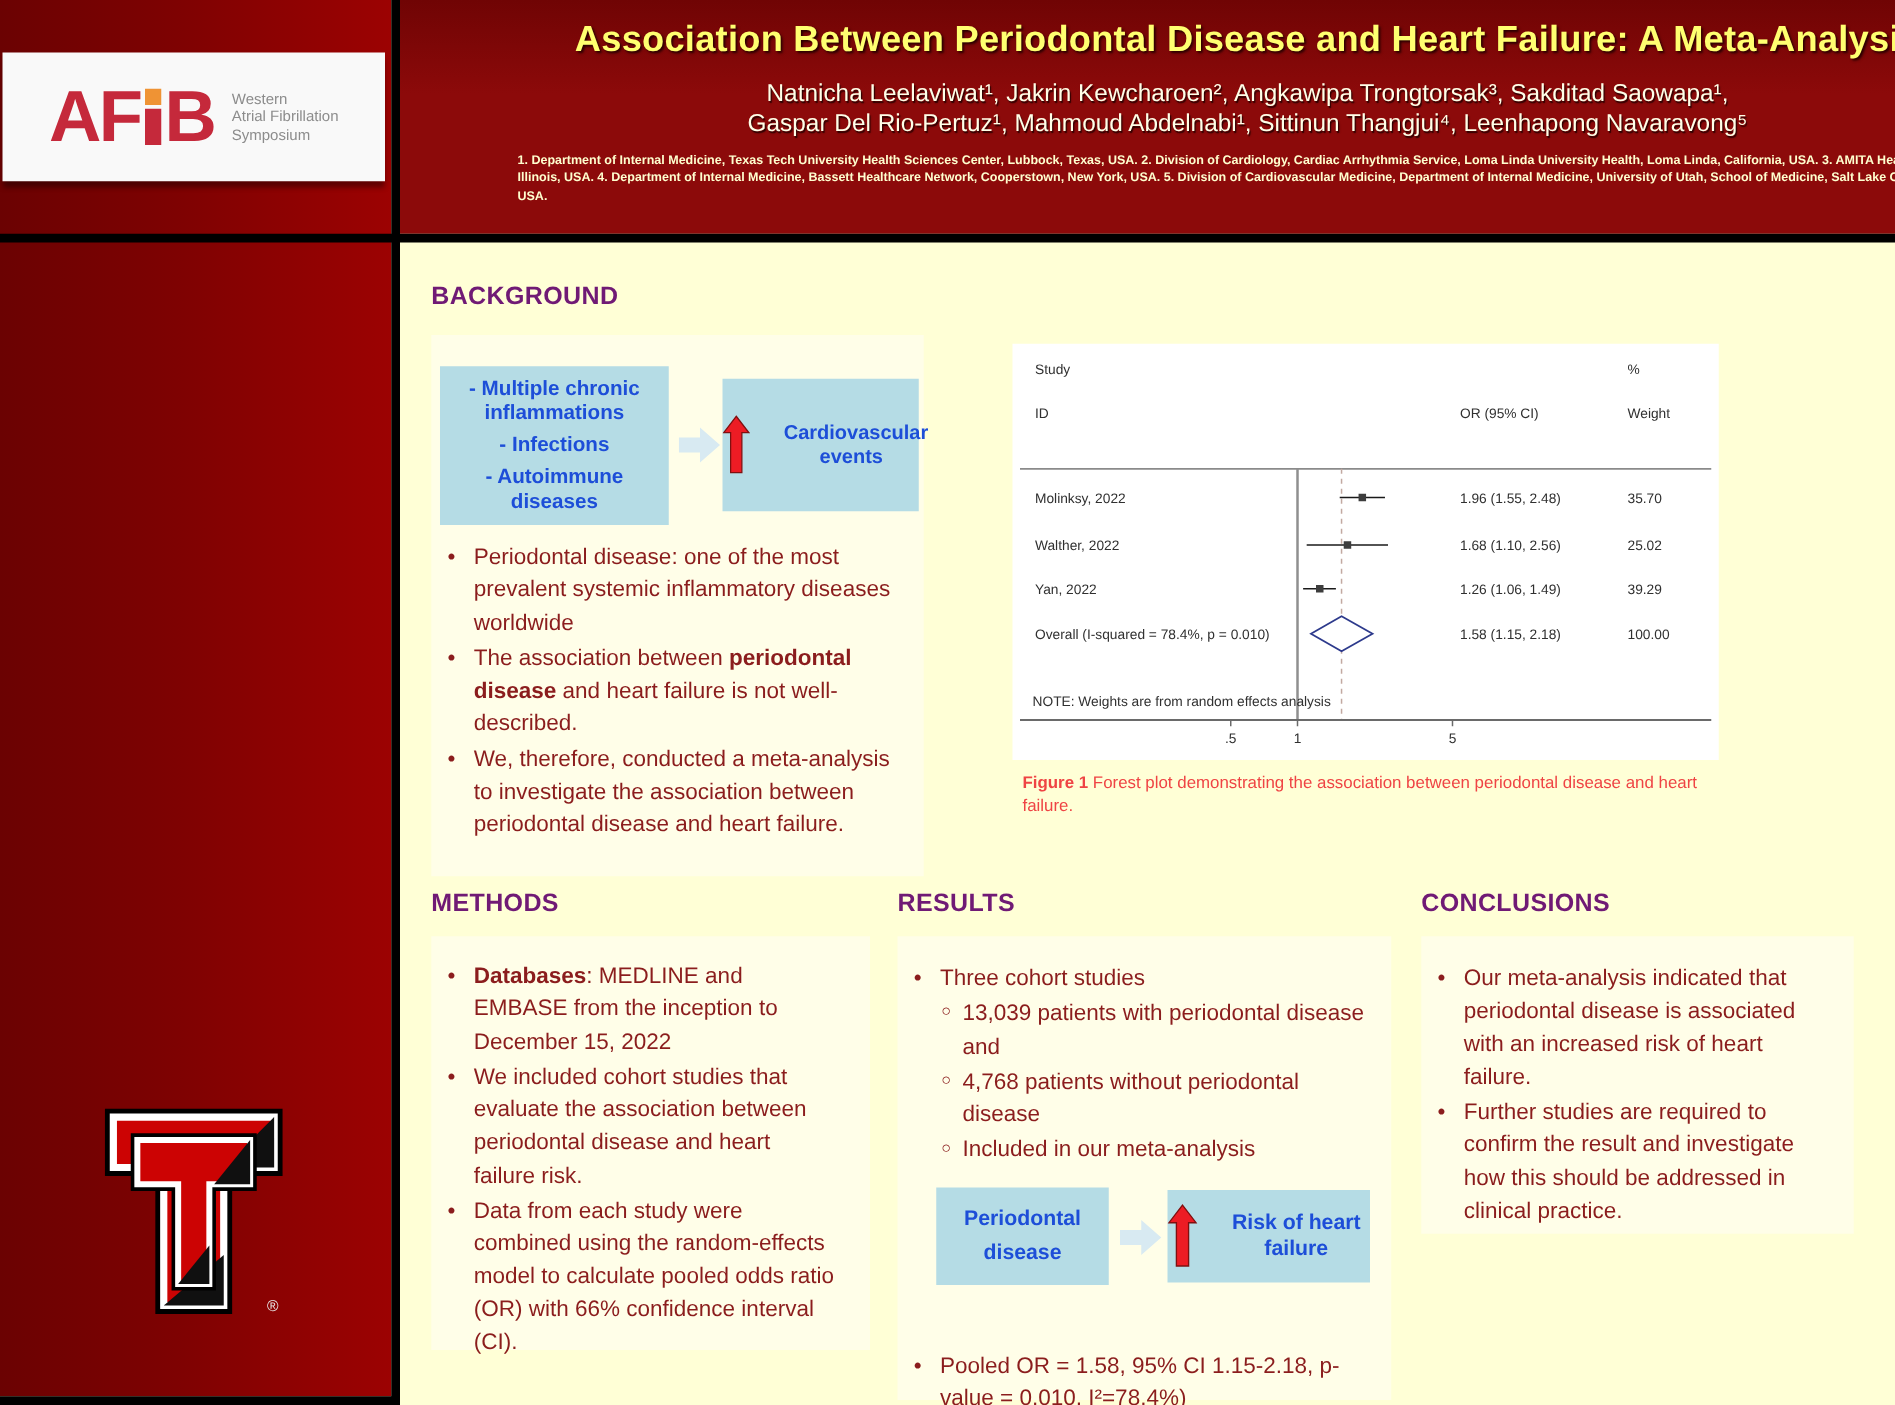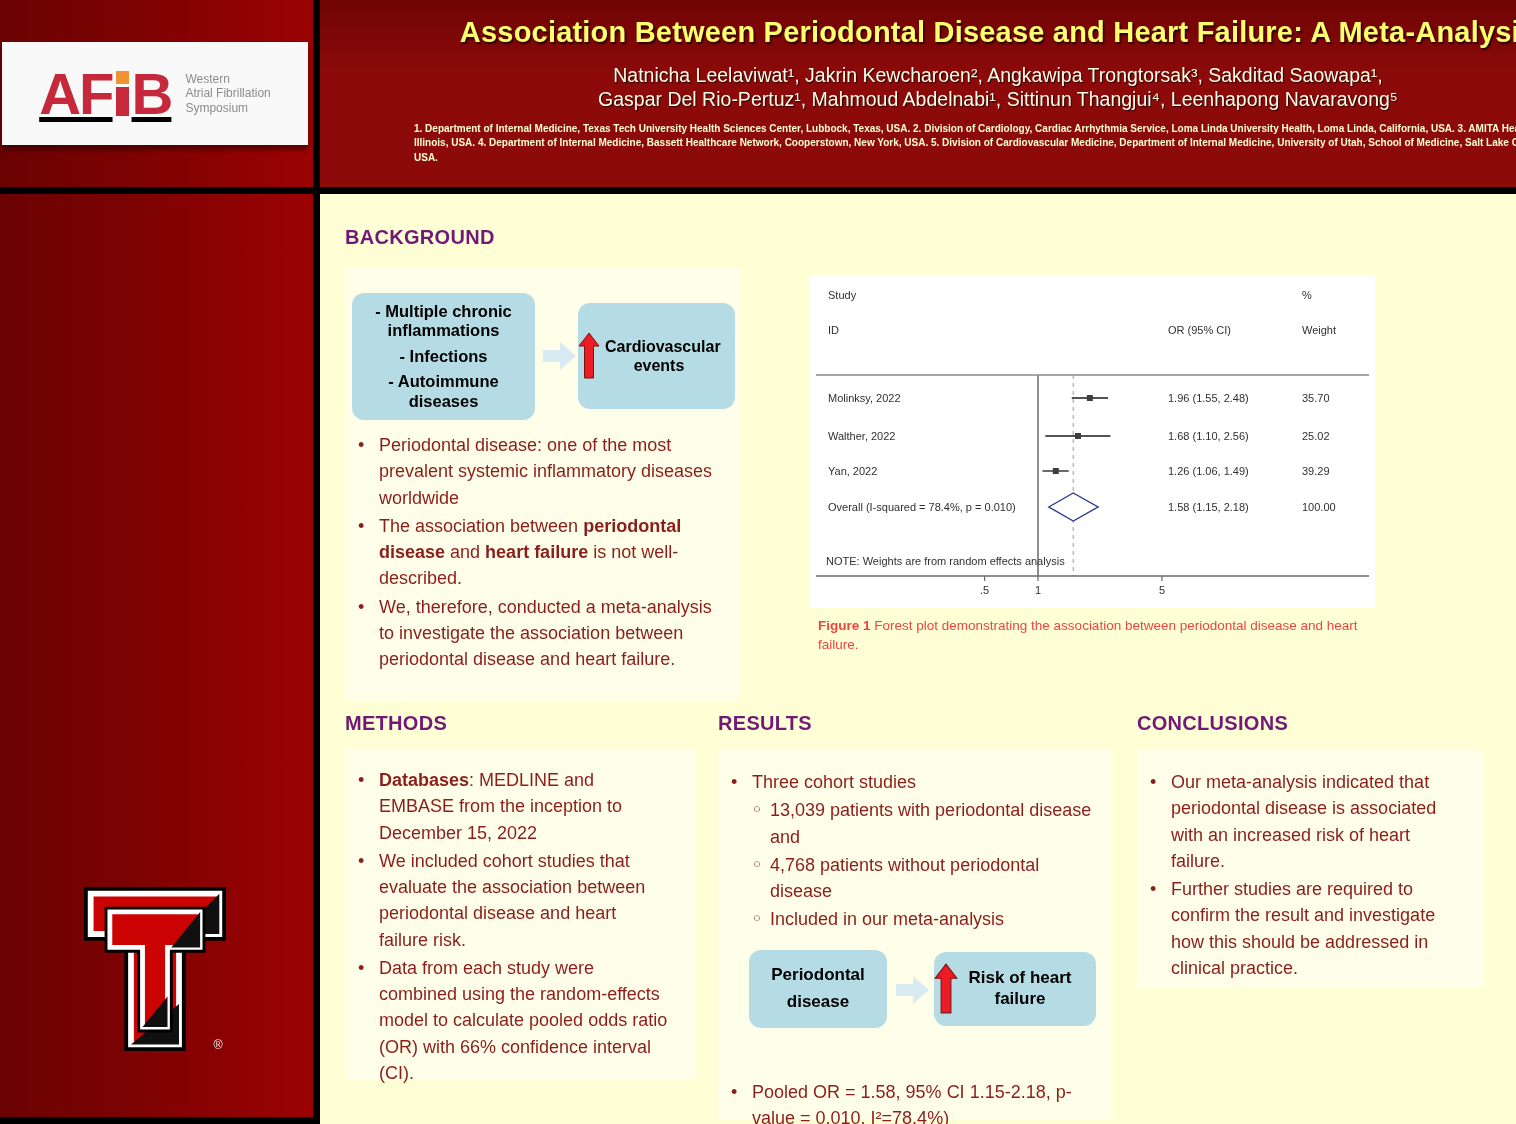--- a/index.html
+++ b/index.html
@@ -20,44 +20,44 @@
   .title { margin-top:16px; font-size:29px; font-weight:bold; color:#FFFF70;
            text-shadow:1.5px 1.5px 2px #2a0000; letter-spacing:.2px; }
   .authors { margin-top:14px; font-size:19.5px; color:#FFFFE8; text-align:center; line-height:1.25;
            text-shadow:1px 1px 1px #2a0000; }
   .affil { margin-top:10px; width:1168px; font-size:10px; color:#FFFFCF; text-align:left; line-height:1.45;font-weight:bold; }
 
   
   .afib-box { position:absolute; left:2px; top:42px; width:306px; height:103px; background:#F9F9F9;
               display:flex; align-items:center; justify-content:center;
               box-shadow:0 5px 4px rgba(0,0,0,.38); }
-  .afib-word { display:flex; align-items:flex-end;text-decoration:underline; }
+  .afib-word { display:flex; align-items:flex-end; }
   .afib-word .ltr { font-size:58px; font-weight:bold; color:#C5293B; line-height:.76; letter-spacing:-2px; }
   .i-col { display:flex; flex-direction:column; align-items:center; margin:0 3px; }
   .i-dot { width:13px; height:13px; background:#EF9334; }
   .i-stem{ width:13px; height:29px; background:#C5293B; margin-top:3px; }
   .afib-tag { margin-left:14px; font-size:12px; color:#8C8C8C; line-height:1.22; }
 
   .tt-logo { position:absolute; left:83px; top:884px; width:144px; height:172px; }
 
   
   .sec-heading { position:absolute; font-size:20px; font-weight:bold; color:#701a75; letter-spacing:.3px; }
   .panel { position:absolute; background:#FFFEE8; }
 
   .red { color:#8B1D1D; font-size:18px; line-height:1.46; }
   .bullet { display:flex; align-items:flex-start; margin-bottom:2px; }
   .bullet .marker { flex:0 0 30px; padding-left:9px; }
   .bullet .btext { flex:1; padding-right:4px; }
   .sub .marker { flex:0 0 26px; padding-left:9px; font-size:13px; padding-top:3px; }
   .subwrap { margin-left:22px; }
 
   
-  .bluebox { position:absolute; background:#B5DCE5; border-radius:12px; color:#000000; font-weight:bold; }
+  .bluebox { position:absolute; background:#B5DCE5; border-radius:0; color:#1d4ed8; font-weight:bold; }
   .bb-center { display:flex; flex-direction:column; align-items:center; justify-content:center; text-align:center; }
-  .bb-row { display:flex; align-items:center; justify-content:flex-start; text-align:center; }
+  .bb-row { display:flex; align-items:center; justify-content:space-between; text-align:center; }
 
   .fig-box { position:absolute; left:810px; top:275px; width:565px; height:333px; background:#fff; }
   .fig-caption { position:absolute; left:818px; top:617px; width:552px; font-size:13.5px; color:#ef4444; line-height:1.4; }
 </style>
 </head>
 <body>
 
 <div id="poster">
 
   <div class="sidebar"></div>
@@ -119,21 +119,21 @@
       </svg>
       <div style="width:108px;">Cardiovascular events</div>
     </div>
     <div class="red" style="position:absolute; left:4px; top:164px; width:386px;">
         <div class="bullet ">
           <span class="marker">•</span>
           <span class="btext"><span>Periodontal disease: one of the most prevalent systemic inflammatory diseases worldwide</span></span>
         </div>
         <div class="bullet ">
           <span class="marker">•</span>
-          <span class="btext"><span>The association between </span><span style="font-weight: bold;">periodontal disease</span><span> and </span><span style="font-weight: bold;">heart failure</span><span> is not well-described.</span></span>
+          <span class="btext"><span>The association between </span><span style="font-weight: bold;">periodontal disease</span><span> and </span><span style="font-weight: normal;">heart failure</span><span> is not well-described.</span></span>
         </div>
         <div class="bullet ">
           <span class="marker">•</span>
           <span class="btext"><span>We, therefore, conducted a meta-analysis to investigate the association between periodontal disease and heart failure.</span></span>
         </div>
       </div>
   </div>
 
   <div class="fig-box">
     <div id="forest-box"><svg width="565" height="333" viewBox="0 0 565 333" font-family="Liberation Sans, sans-serif">

